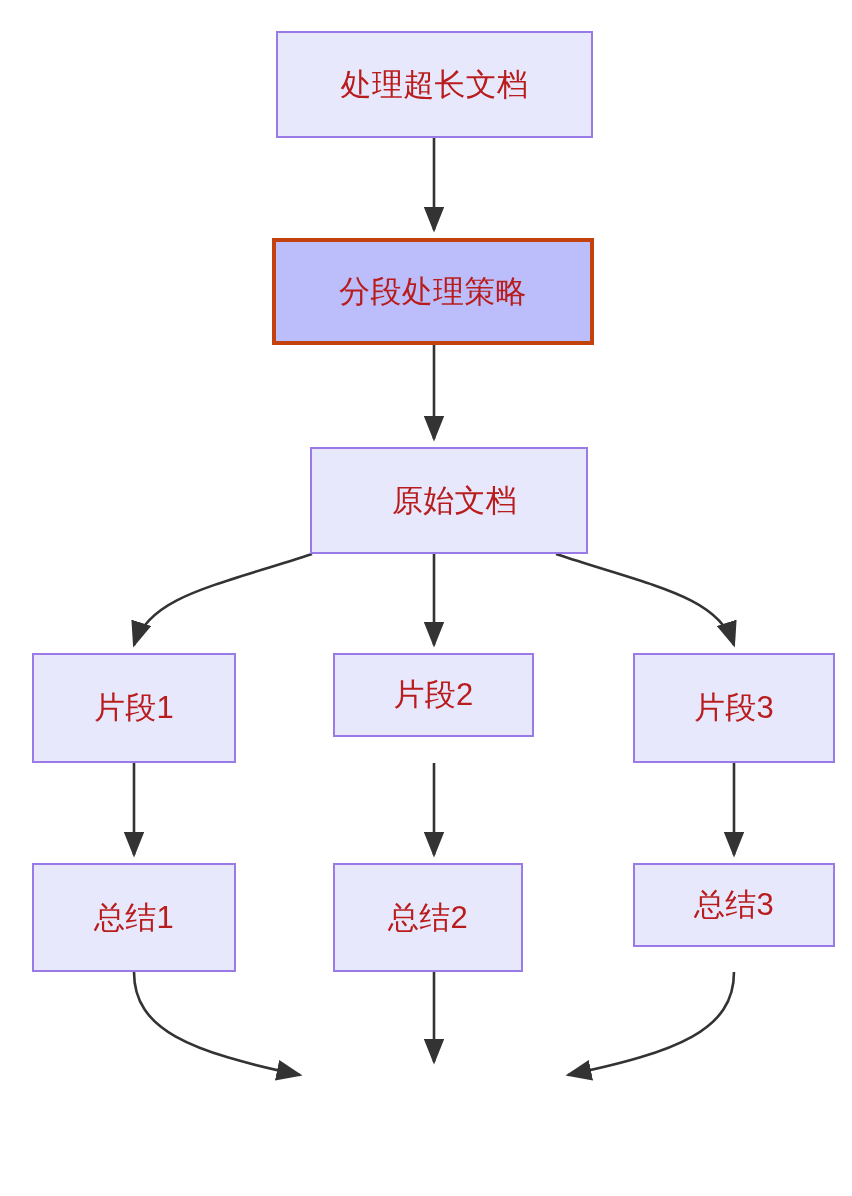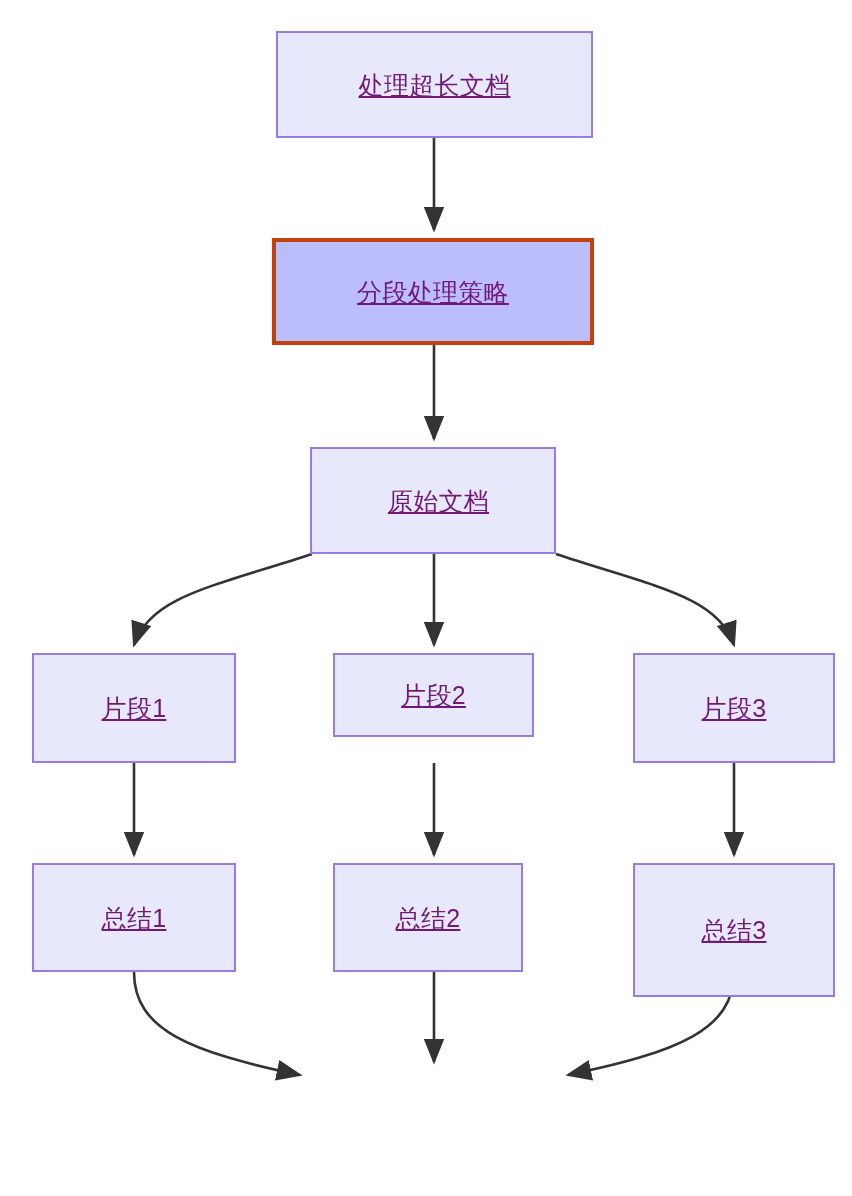--- a/index.html
+++ b/index.html
@@ -31,26 +31,25 @@
   }
   .node {
     position: absolute;
     box-sizing: border-box;
     display: flex;
     align-items: center;
     justify-content: center;
     text-align: center;
   }
   .node-label {
-    font-size: 25px;
+    font-size: 31px;
     line-height: 1.2;
-    color: #701a75;
+    color: #b91c1c;
     letter-spacing: 0.3px;
     white-space: nowrap;
-    text-decoration: underline;
   }
   .node.plain {
     background: #e8e8fd;
     border: 2px solid #9a7ae6;
   }
   .node.highlight {
     background: #bcbdfb;
     border: 4px solid #c2410c;
   }
   .node.result {
@@ -94,21 +93,21 @@
   </svg>
 
   <div class="node plain" style="left:276px; top:31px; width:317px; height:107px;">
     <span class="node-label">处理超长文档</span>
   </div>
 
   <div class="node highlight" style="left:272px; top:238px; width:322px; height:107px;">
     <span class="node-label">分段处理策略</span>
   </div>
 
-  <div class="node plain" style="left:310px; top:447px; width:246px; height:107px;padding-left:11px;">
+  <div class="node plain" style="left:310px; top:447px; width:278px; height:107px;padding-left:11px;">
     <span class="node-label">原始文档</span>
   </div>
 
   <div class="node plain" style="left:32px; top:653px; width:204px; height:110px;">
     <span class="node-label">片段1</span>
   </div>
 
   <div class="node plain" style="left:333px; top:653px; width:201px; height:84px;">
     <span class="node-label">片段2</span>
   </div>
@@ -118,18 +117,18 @@
   </div>
 
   <div class="node plain" style="left:32px; top:863px; width:204px; height:109px;text-align:center;">
     <span class="node-label">总结1</span>
   </div>
 
   <div class="node plain" style="left:333px; top:863px; width:190px; height:109px;">
     <span class="node-label">总结2</span>
   </div>
 
-  <div class="node plain" style="left:633px; top:863px; width:202px; height:134px;">
+  <div class="node plain" style="left:633px; top:863px; width:202px; height:84px;">
     <span class="node-label">总结3</span>
   </div>
 
 
 </div>
 
 </body></html>

